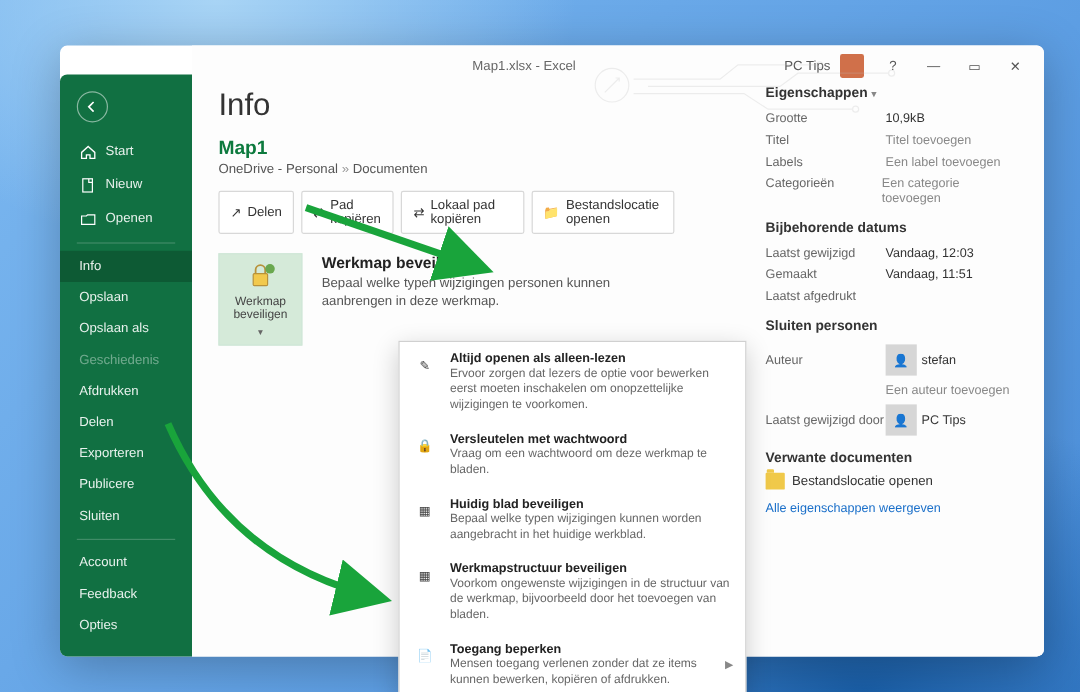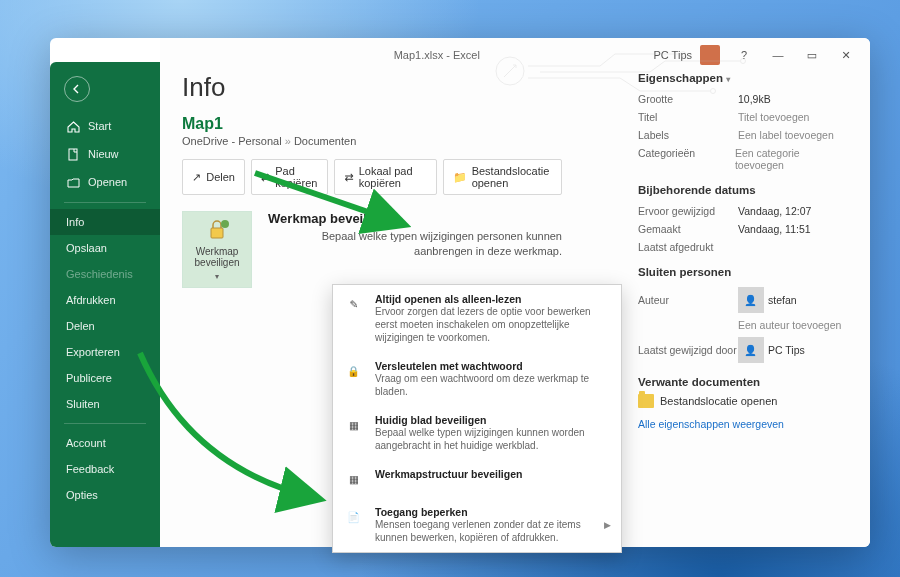--- a/index.html
+++ b/index.html
@@ -79,21 +79,21 @@
   .section { display:flex; gap:16px; margin-bottom:14px; align-items:flex-start;}
   .big-btn {
     width:90px; min-height:62px; border:1px solid #cfe6d7; background:#e8f3ec;
     display:flex; flex-direction:column; align-items:center; justify-content:center;
     gap:4px; padding:6px 4px; font-size:10px; text-align:center; cursor:pointer;
     position:relative;
   }
   .big-btn.protect{ background:#d5ead9; }
   .big-icon{ width:28px;height:24px; }
   .sec-body h3{ font-size:13px; font-weight:600; color:#222; margin-bottom:3px;}
-  .sec-body p{ font-size:11px; color:#555; line-height:1.4;text-align:right;}
+  .sec-body p{ font-size:11px; color:#555; line-height:1.4;}
 
   
   .dropdown {
     position:absolute; top:246px; left:172px; width:290px;
     background:#fff; border:1px solid #d0d0d0; box-shadow:0 6px 20px rgba(0,0,0,.2);
     z-index:50; font-size:10.5px;
   }
   .dd-item{ display:flex; gap:10px; padding:8px 10px; cursor:pointer; align-items:flex-start;}
   .dd-icon{ width:22px;height:22px; flex-shrink:0; display:flex;align-items:center;justify-content:center;}
   .dd-text strong{ display:block; font-weight:600; color:#222; font-size:10.5px;}
@@ -158,20 +158,23 @@
           <span>Openen</span>
         </div>
       </div>
     <div class="nav-sep"></div>
     <div id="nav-mid">
         <div class="nav-item selected no-icon">
           <span>Info</span>
         </div>
         <div class="nav-item no-icon">
           <span>Opslaan</span>
+        </div>
+        <div class="nav-item no-icon">
+          <span>Opslaan als</span>
         </div>
         <div class="nav-item muted no-icon">
           <span>Geschiedenis</span>
         </div>
         <div class="nav-item no-icon">
           <span>Afdrukken</span>
         </div>
         <div class="nav-item no-icon">
           <span>Delen</span>
         </div>
@@ -294,22 +297,22 @@
               <div class="prop-v add">Een label toevoegen</div>
             </div>
             <div class="prop-row">
               <div class="prop-k">Categorieën</div>
               <div class="prop-v add">Een categorie toevoegen</div>
             </div>
           </div>
         <h4>Bijbehorende datums</h4>
         <div id="date-rows">
             <div class="prop-row">
-              <div class="prop-k">Ervoor gewijzigd</div>
-              <div class="prop-v">Vandaag, 12:07</div>
+              <div class="prop-k">Laatst gewijzigd</div>
+              <div class="prop-v">Vandaag, 12:03</div>
             </div>
             <div class="prop-row">
               <div class="prop-k">Gemaakt</div>
               <div class="prop-v">Vandaag, 11:51</div>
             </div>
             <div class="prop-row">
               <div class="prop-k">Laatst afgedrukt</div>
               <div class="prop-v"></div>
             </div>
           </div>
@@ -356,20 +359,21 @@
           <div class="dd-icon">▦</div>
           <div class="dd-text">
             <strong>Huidig blad beveiligen</strong>
             <span>Bepaal welke typen wijzigingen kunnen worden aangebracht in het huidige werkblad.</span>
           </div>
         </div>
         <div class="dd-item">
           <div class="dd-icon">▦</div>
           <div class="dd-text">
             <strong>Werkmapstructuur beveiligen</strong>
+            <span>Voorkom ongewenste wijzigingen in de structuur van de werkmap, bijvoorbeeld door het toevoegen van bladen.</span>
           </div>
         </div>
         <div class="dd-item">
           <div class="dd-icon">📄</div>
           <div class="dd-text">
             <strong>Toegang beperken</strong>
             <span>Mensen toegang verlenen zonder dat ze items kunnen bewerken, kopiëren of afdrukken.</span>
           </div>
           <div class="dd-arrow">▶</div>
         </div>

